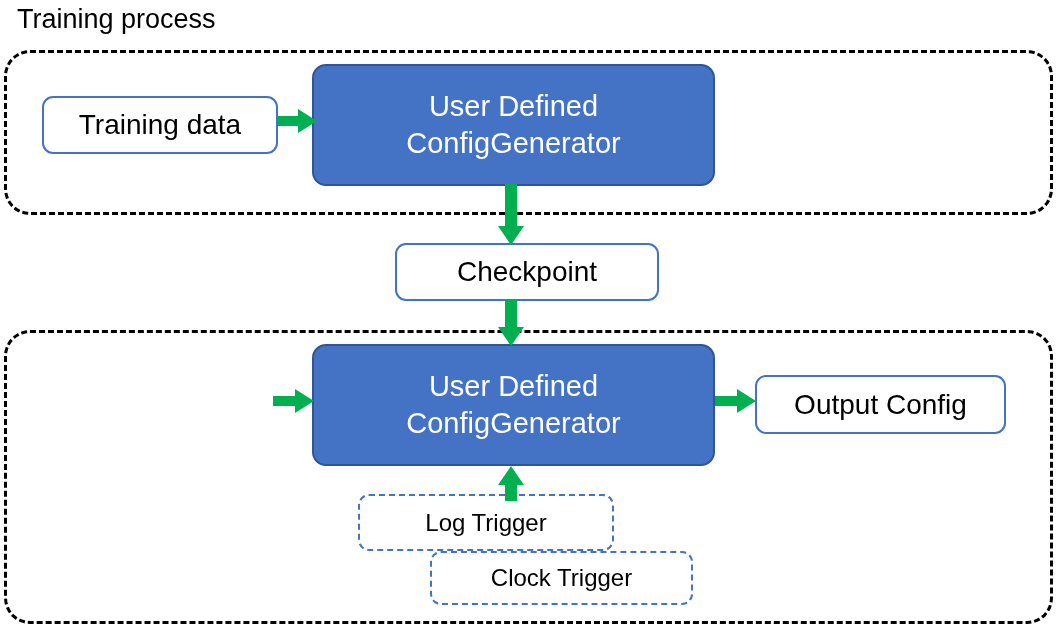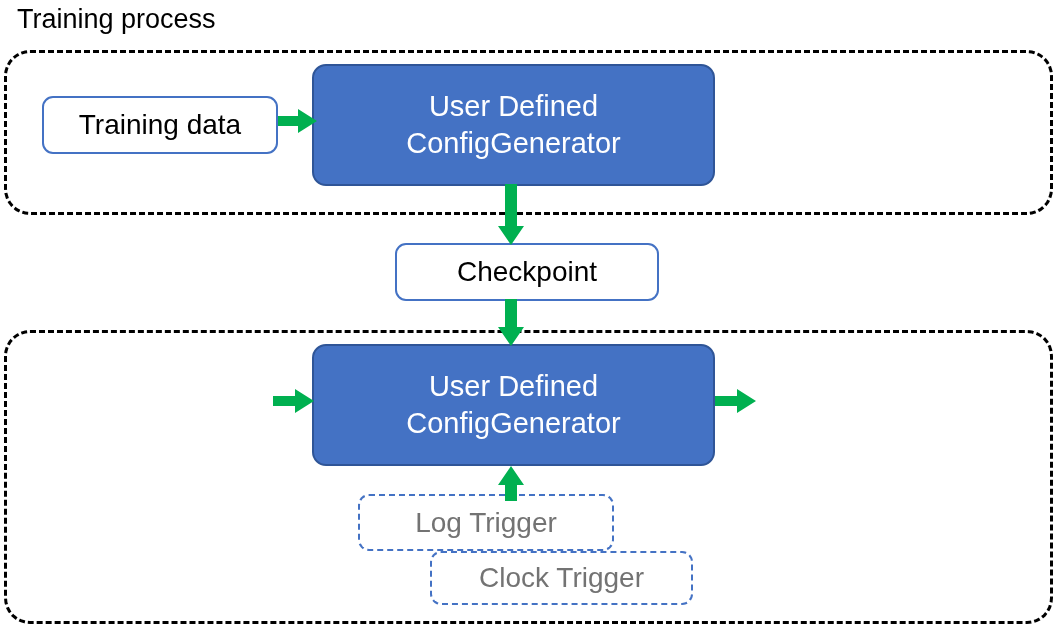--- a/index.html
+++ b/index.html
@@ -68,22 +68,22 @@
     font-size: 29px;
     line-height: 37px;
     justify-content: center;
   }
 
   
   .node.trigger {
     background: #ffffff;
     border: 2px dashed #4472C4;
     border-radius: 11px;
-    color: #737373;
-    font-size: 28px;
+    color: #000000;
+    font-size: 24px;
     line-height: 32px;
   }
 
   
   #node-training-data   { left: 42px;  top: 96px;  width: 236px; height: 58px; }
   #node-train-generator { left: 312px; top: 64px;  width: 403px; height: 122px; z-index: 5; }
   #node-checkpoint      { left: 395px; top: 243px; width: 264px; height: 58px; z-index: 5; }
   #node-current-status  { left: 28px;  top: 375px; width: 245px; height: 59px; }
   #node-infer-generator { left: 312px; top: 344px; width: 403px; height: 122px; z-index: 5; }
   #node-output-config   { left: 755px; top: 375px; width: 251px; height: 59px; }
@@ -129,20 +129,23 @@
   </div>
 
 
   <div class="node primary" id="node-infer-generator">
     <div>
       <div>User Defined</div>
       <div>ConfigGenerator</div>
     </div>
   </div>
 
+  <div class="node plain" id="node-output-config">
+    <span>Output Config</span>
+  </div>
 
   <div class="node trigger" id="node-log-trigger">
     <span>Log Trigger</span>
   </div>
 
   <div class="node trigger" id="node-clock-trigger">
     <span>Clock Trigger</span>
   </div>
 
   <div class="arrow" id="arrow-training-data-to-generator">

